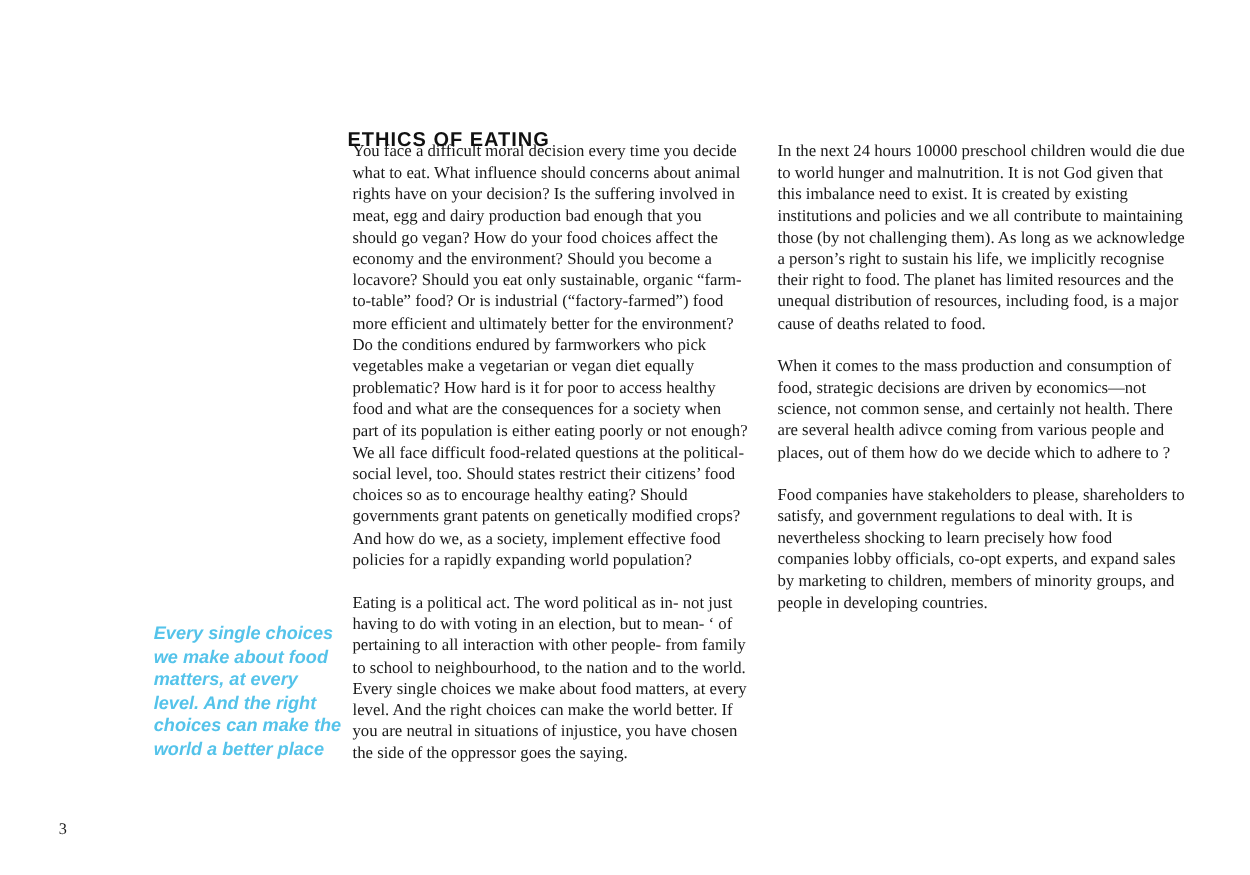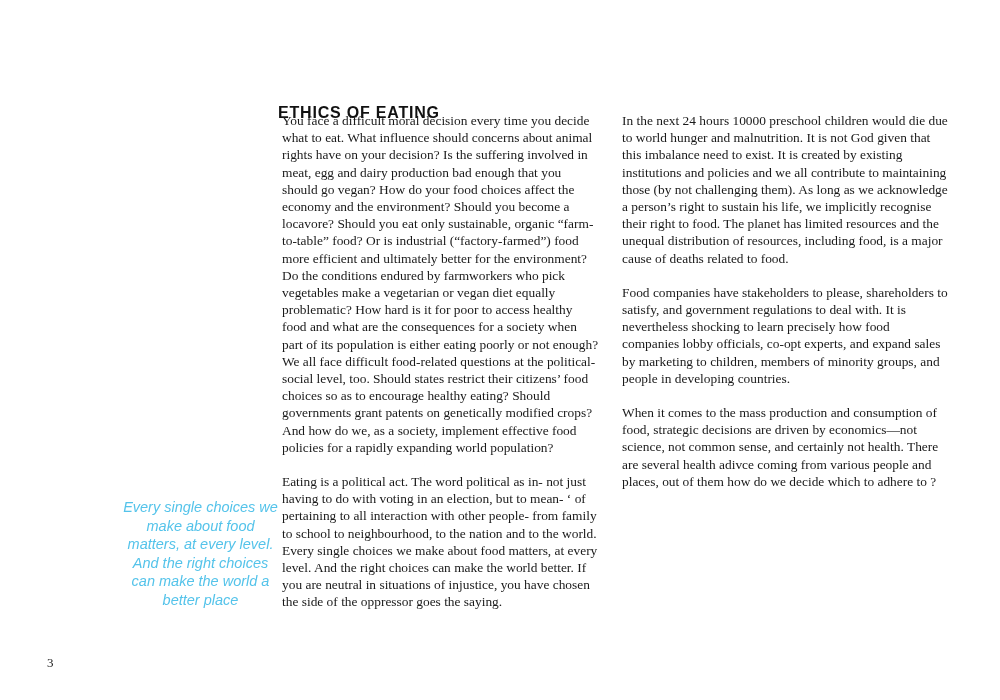--- a/index.html
+++ b/index.html
@@ -45,26 +45,25 @@
   }
   .col p {
     margin: 0 0 17px 4px;
   }
   .pull-quote {
     position: absolute;
     left: 123px;
     top: 498px;
     width: 155px;
     font-family: "Liberation Sans", sans-serif;
-    font-weight: 400;
+    font-weight: 700;
     font-style: italic;
     font-size: 14.5px;
     line-height: 18.5px;
     color: #54c3ea;
-    text-align: center;
   }
   .page-number {
     position: absolute;
     left: 47px;
     top: 655px;
     font-size: 13px;
     color: #191919;
   }
 </style>
 </head>
@@ -74,21 +73,21 @@
 
   <h1 class="page-title">ETHICS OF EATING</h1>
 
   <div class="col col-left">
     <p>You face a difficult moral decision every time you decide what to eat. What influence should concerns about animal rights have on your decision? Is the suffering involved in meat, egg and dairy production bad enough that you should go vegan? How do your food choices affect the economy and the environment? Should you become a locavore? Should you eat only sustainable, organic “farm-to-table” food? Or is industrial (“factory-farmed”) food more efficient and ultimately better for the environment? Do the conditions endured by farmworkers who pick vegetables make a vegetarian or vegan diet equally problematic? How hard is it for poor to access healthy food and what are the consequences for a society when part of its population is either eating poorly or not enough? We all face difficult food-related questions at the political-social level, too. Should states restrict their citizens’ food choices so as to encourage healthy eating? Should governments grant patents on genetically modified crops? And how do we, as a society, implement effective food policies for a rapidly expanding world population?</p>
     <p>Eating is a political act. The word political as in- not just having to do with voting in an election, but to mean- ‘ of pertaining to all interaction with other people- from family to school to neighbourhood, to the nation and to the world. Every single choices we make about food matters, at every level. And the right choices can make the world better. If you are neutral in situations of injustice, you have chosen the side of the oppressor goes the saying.</p>
   </div>
 
   <div class="col col-right">
     <p>In the next 24 hours 10000 preschool children would die due to world hunger and malnutrition. It is not God given that this imbalance need to exist. It is created by existing institutions and policies and we all contribute to maintaining those (by not challenging them).  As long as we acknowledge a person’s right to sustain his life, we implicitly recognise their right to food.  The planet has limited resources and the unequal distribution of resources, including food, is a major cause of deaths related to food.</p>
+    <p>When it comes to the mass production and consumption of food, strategic decisions are driven by economics—not science, not common sense, and certainly not health. There are several health adivce coming from various people and places, out of them how do we decide which to adhere to ?</p>
     <p>Food companies have stakeholders to please, shareholders to satisfy, and government regulations to deal with. It is nevertheless shocking to learn precisely how food companies lobby officials, co-opt experts, and expand sales by marketing to children, members of minority groups, and people in developing countries.</p>
-    <p>When it comes to the mass production and consumption of food, strategic decisions are driven by economics—not science, not common sense, and certainly not health. There are several health adivce coming from various people and places, out of them how do we decide which to adhere to ?</p>
   </div>
 
   <div class="pull-quote">Every single choices we make about food matters, at every level. And the right choices can make the world a better place</div>
 
   <div class="page-number">3</div>
 
 </div>
 
 </body></html>

